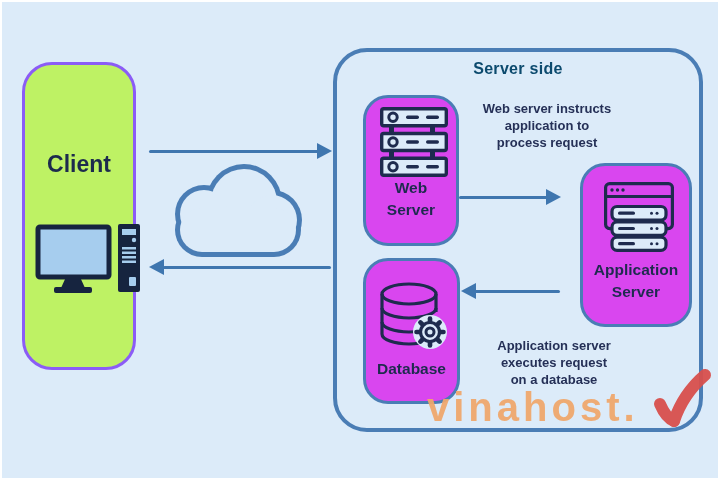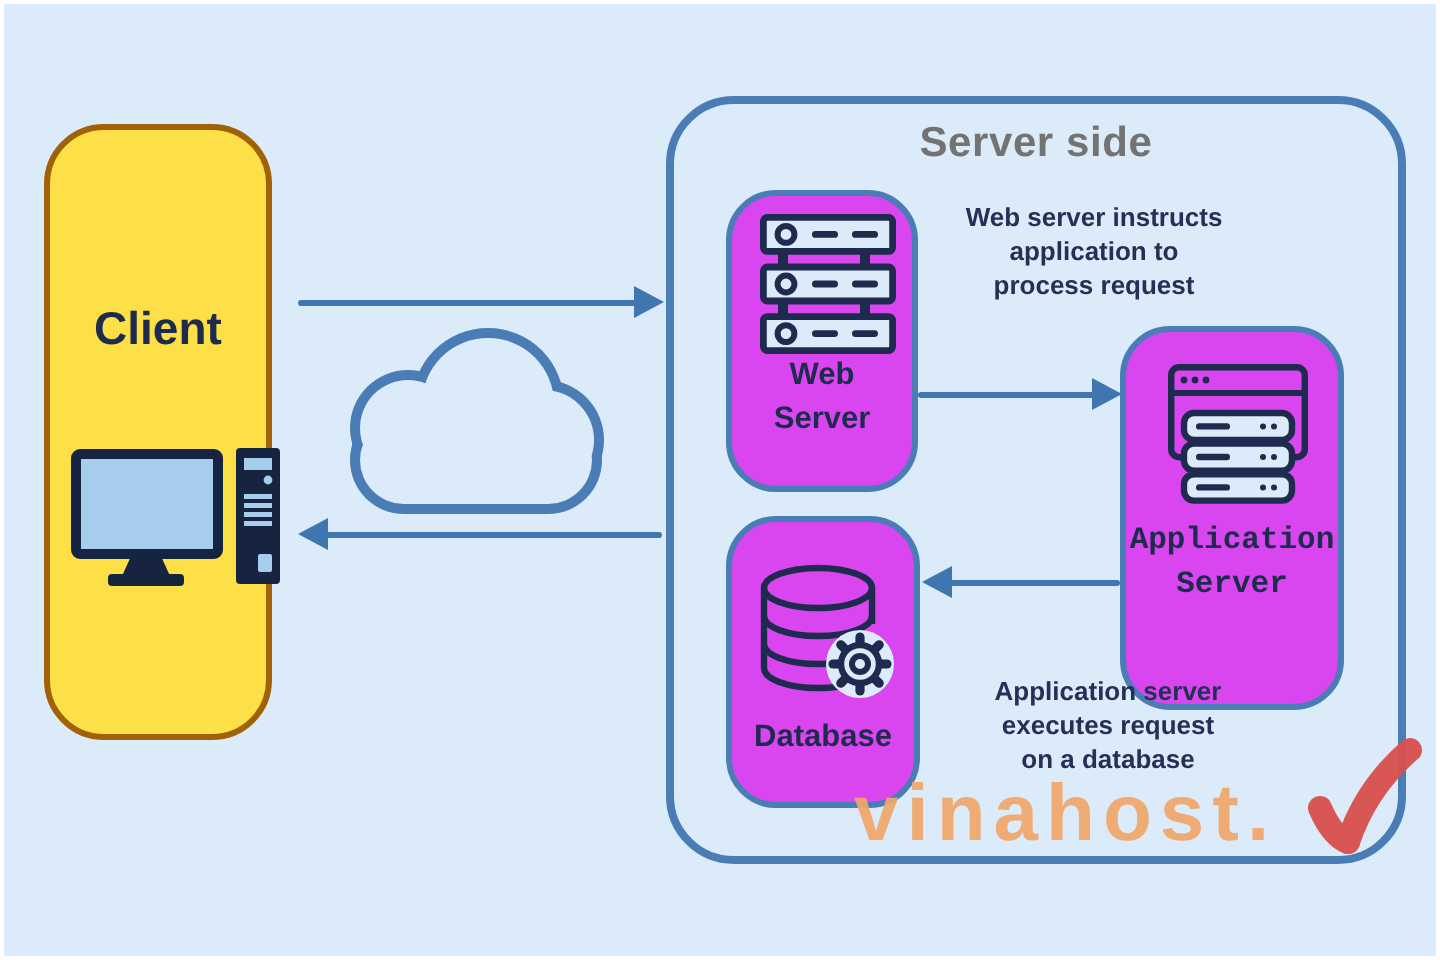--- a/index.html
+++ b/index.html
@@ -4,22 +4,22 @@
 <style>
   html,body{margin:0;padding:0;background:#eef4fb;}
   .stage{
     position:relative;width:720px;height:480px;background:#dcebf9;
     overflow:hidden;font-family:"Liberation Sans",sans-serif;
     box-shadow:inset 0 0 0 2px #ffffff;
   }
   .abs{position:absolute;}
 
   
-  .client-box{left:22px;top:62px;width:114px;height:308px;background:#fde047;
-    border:3px solid #a16207;border-radius:30px;box-sizing:border-box;}
+  .client-box{left:22px;top:62px;width:114px;height:308px;background:#bef264;
+    border:3px solid #8b5cf6;border-radius:30px;box-sizing:border-box;}
   .client-title{left:0;top:84px;width:100%;text-align:center;color:#1d2b4d;
     font-size:23px;font-weight:bold;line-height:31px;}
   .pc-icon{left:9px;top:156px;}
 
   
   .arrow-line{background:#3f76af;height:3px;border-radius:2px;}
   .arrow-head{width:0;height:0;}
   .head-right{border-top:8.5px solid transparent;border-bottom:8.5px solid transparent;border-left:15px solid #3f76af;}
   .head-left{border-top:8.5px solid transparent;border-bottom:8.5px solid transparent;border-right:15px solid #3f76af;}
   #arrow-c2s-line{left:149px;top:150px;width:170px;}
@@ -32,26 +32,26 @@
   #arrow-a2d-line{left:474px;top:290px;width:86px;}
 
   
   .cloud-svg{left:168px;top:162px;}
   .cloud-label{left:168px;top:203px;width:140px;text-align:center;font-size:19px;
     font-weight:bold;color:#1c2435;letter-spacing:.3px;}
 
   
   .server-box{left:333px;top:48px;width:370px;height:384px;border:4px solid #4a7db5;
     border-radius:34px;box-sizing:border-box;}
-  .server-title{left:333px;top:60px;width:370px;text-align:center;font-size:21px;
-    font-weight:bold;color:#737373;letter-spacing:.3px;}
+  .server-title{left:333px;top:60px;width:370px;text-align:center;font-size:16px;
+    font-weight:bold;color:#0c4a6e;letter-spacing:.3px;}
 
   .inner-box{background:#d946ef;border:3px solid #4a7db5;border-radius:25px;box-sizing:border-box;}
   #web-box{left:363px;top:95px;width:96px;height:151px;}
-  #app-box{left:560px;top:163px;width:112px;height:192px;font-family:Liberation Mono, monospace;}
+  #app-box{left:580px;top:163px;width:112px;height:164px;}
   #db-box{left:363px;top:258px;width:97px;height:146px;border-radius:25px;}
   .inner-label{left:0;width:100%;text-align:center;color:#1e2b4e;font-weight:bold;
     font-size:15.5px;line-height:22px;}
   #web-label{top:79px;}
   #app-label{top:93px;}
   #db-label{top:97px;}
   #web-icon{left:14px;top:9px;}
   #app-icon{left:21px;top:16px;}
   #db-icon{left:12px;top:21px;}
 

